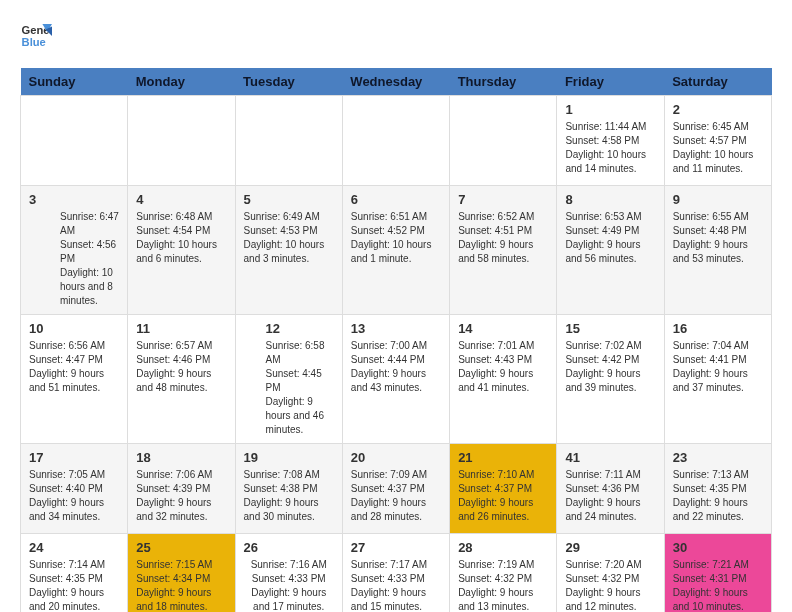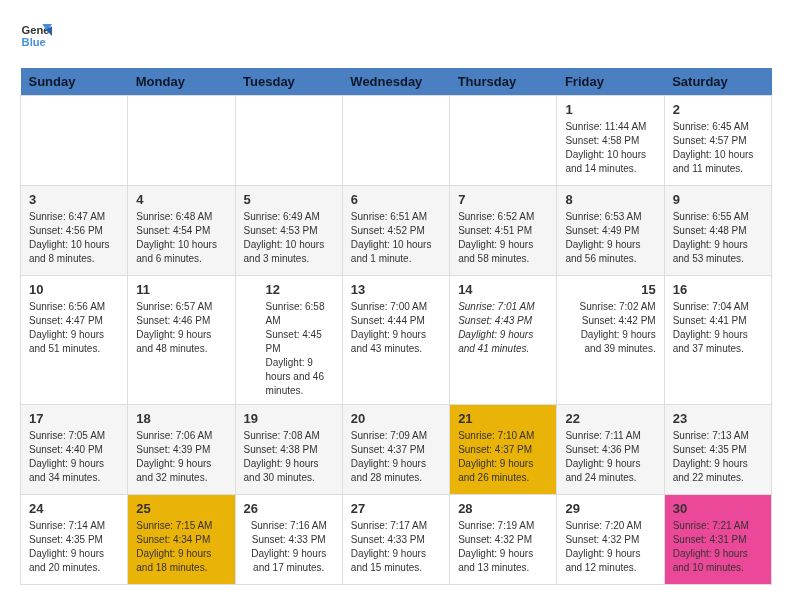--- a/index.html
+++ b/index.html
@@ -126,21 +126,21 @@
         <td style="background-color: rgb(255, 255, 255);">
           <div class="day-number">2</div>
           <div class="day-info" style="white-space: pre-line;">Sunrise: 6:45 AM
 Sunset: 4:57 PM
 Daylight: 10 hours and 11 minutes.</div>
         </td>
       </tr>
       <tr>
         <td style="background-color: rgb(245, 245, 245);">
           <div class="day-number">3</div>
-          <div class="day-info" style="white-space: pre-line;">Sunrise: 6:47 AM
+          <div class="day-info" style="white-space: pre-line; margin-left: 31px;">Sunrise: 6:47 AM
 Sunset: 4:56 PM
 Daylight: 10 hours and 8 minutes.</div>
         </td>
         <td style="background-color: rgb(245, 245, 245);">
           <div class="day-number">4</div>
           <div class="day-info" style="white-space: pre-line;">Sunrise: 6:48 AM
 Sunset: 4:54 PM
 Daylight: 10 hours and 6 minutes.</div>
         </td>
         <td style="background-color: rgb(245, 245, 245);">
@@ -194,25 +194,25 @@
 Daylight: 9 hours and 46 minutes.</div>
         </td>
         <td style="background-color: rgb(255, 255, 255);">
           <div class="day-number">13</div>
           <div class="day-info" style="white-space: pre-line;">Sunrise: 7:00 AM
 Sunset: 4:44 PM
 Daylight: 9 hours and 43 minutes.</div>
         </td>
         <td style="background-color: rgb(255, 255, 255);">
           <div class="day-number">14</div>
-          <div class="day-info" style="white-space: pre-line; font-style: italic;">Sunrise: 7:01 AM
+          <div class="day-info" style="white-space: pre-line;">Sunrise: 7:01 AM
 Sunset: 4:43 PM
 Daylight: 9 hours and 41 minutes.</div>
         </td>
-        <td style="background-color: rgb(255, 255, 255); text-align: right;">
+        <td style="background-color: rgb(255, 255, 255);">
           <div class="day-number">15</div>
           <div class="day-info" style="white-space: pre-line;">Sunrise: 7:02 AM
 Sunset: 4:42 PM
 Daylight: 9 hours and 39 minutes.</div>
         </td>
         <td style="background-color: rgb(255, 255, 255);">
           <div class="day-number">16</div>
           <div class="day-info" style="white-space: pre-line;">Sunrise: 7:04 AM
 Sunset: 4:41 PM
 Daylight: 9 hours and 37 minutes.</div>
@@ -243,21 +243,21 @@
 Sunset: 4:37 PM
 Daylight: 9 hours and 28 minutes.</div>
         </td>
         <td style="background-color: #eab308; margin-top: 28px;">
           <div class="day-number">21</div>
           <div class="day-info" style="white-space: pre-line;">Sunrise: 7:10 AM
 Sunset: 4:37 PM
 Daylight: 9 hours and 26 minutes.</div>
         </td>
         <td style="background-color: rgb(245, 245, 245);">
-          <div class="day-number">22</div>
+          <div class="day-number">41</div>
           <div class="day-info" style="white-space: pre-line;">Sunrise: 7:11 AM
 Sunset: 4:36 PM
 Daylight: 9 hours and 24 minutes.</div>
         </td>
         <td style="background-color: rgb(245, 245, 245);">
           <div class="day-number">23</div>
           <div class="day-info" style="white-space: pre-line;">Sunrise: 7:13 AM
 Sunset: 4:35 PM
 Daylight: 9 hours and 22 minutes.</div>
         </td>

